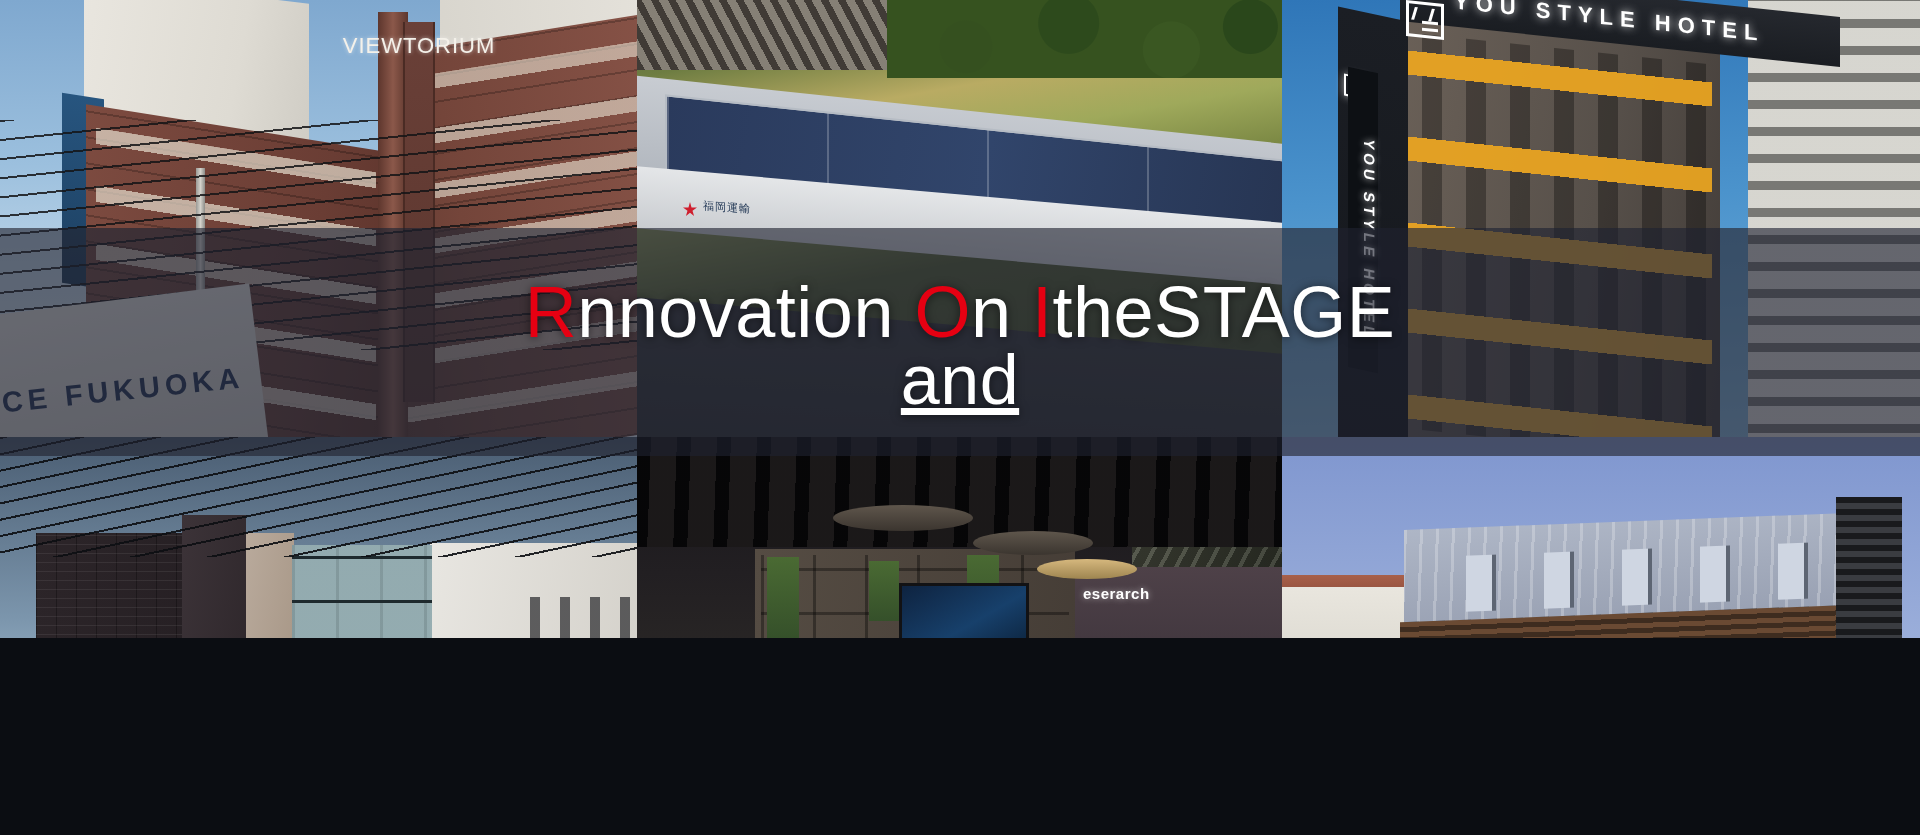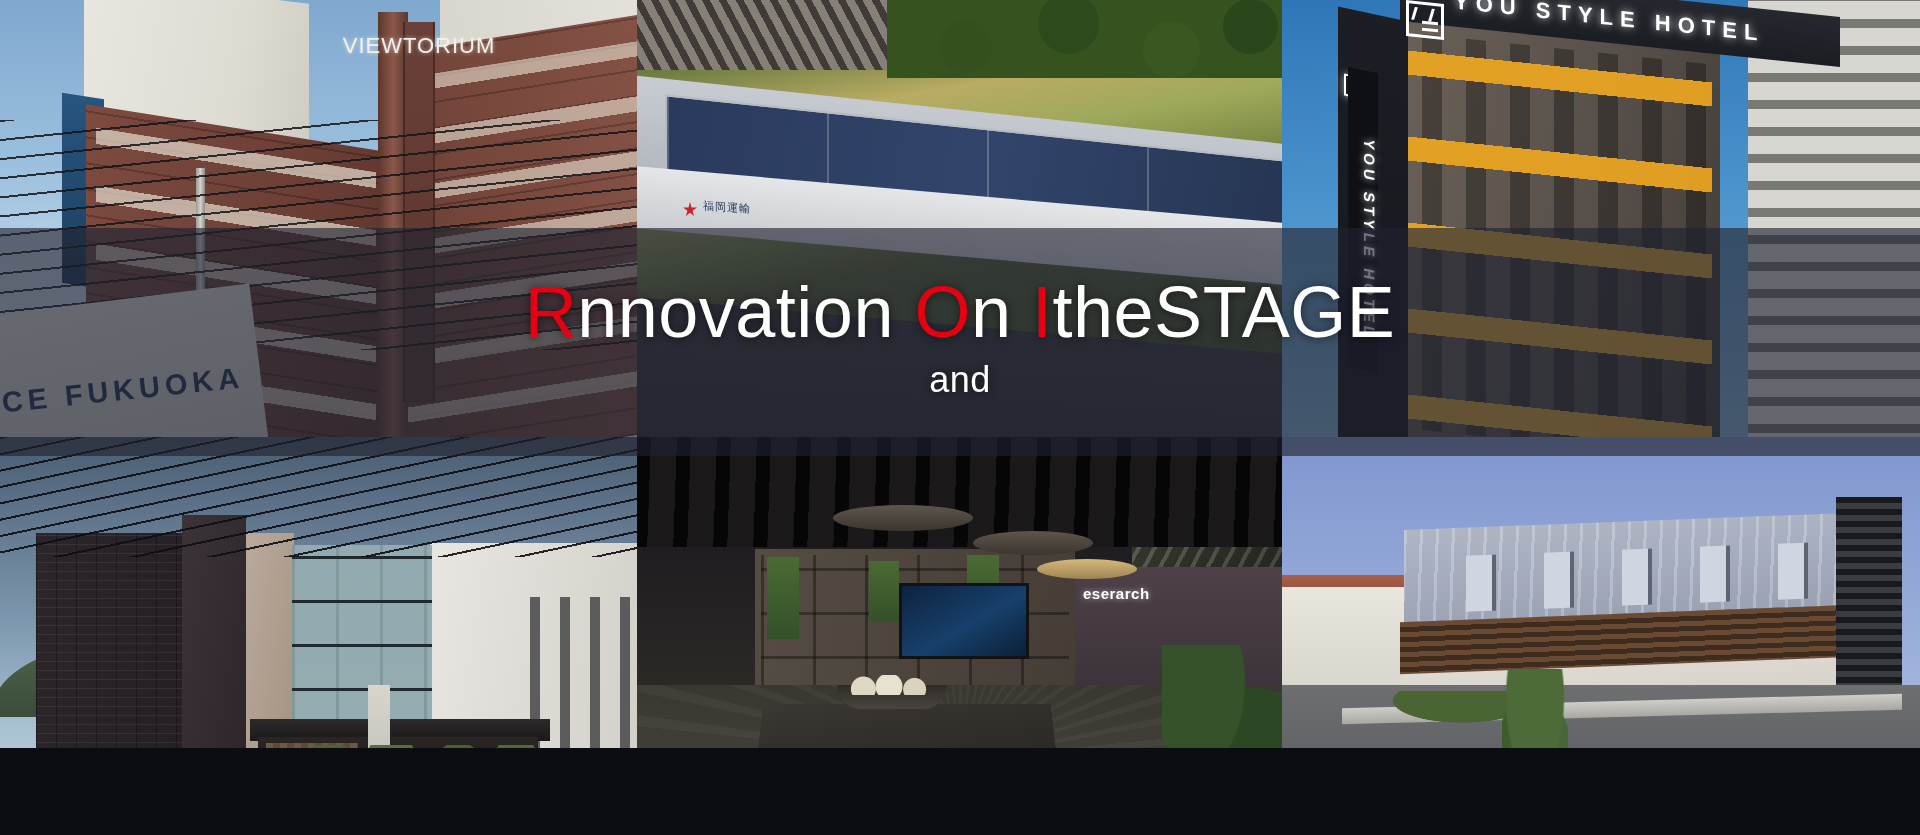--- a/index.html
+++ b/index.html
@@ -4,21 +4,21 @@
 <title>Research On Innovation</title>
 <style>
   * { margin:0; padding:0; box-sizing:border-box; }
   html,body{
     width:1920px; height:835px; overflow:hidden;
     background:#0b0d12;
     font-family:"Liberation Sans", sans-serif;
   }
   #hero{
     position:relative;
-    width:1920px; height:748px;
+    width:1920px; height:638px;
     overflow:hidden;
   }
   
   #grid{
     position:absolute; inset:0;
     display:grid;
     grid-template-columns:637px 645px 638px;
     grid-template-rows:437px 398px;
   }
   .tile{
@@ -488,21 +488,21 @@
     pointer-events:none;
     font-weight:300;
     color:#ffffff;
     letter-spacing:.5px;
     text-shadow:0 1px 10px rgba(0,0,0,.55);
   }
   #headline .l1{
     font-size:72px; line-height:76px; white-space:nowrap;
   }
   #headline .l2{
-    font-size:36px; line-height:60px;
+    font-size:70px; line-height:60px;text-decoration:underline;
   }
   #headline .l3{
     font-size:72px; line-height:78px; white-space:nowrap;
   }
   .accent{ color:#e60012; }
 </style>
 </head>
 <body>
 
 <div id="hero">

